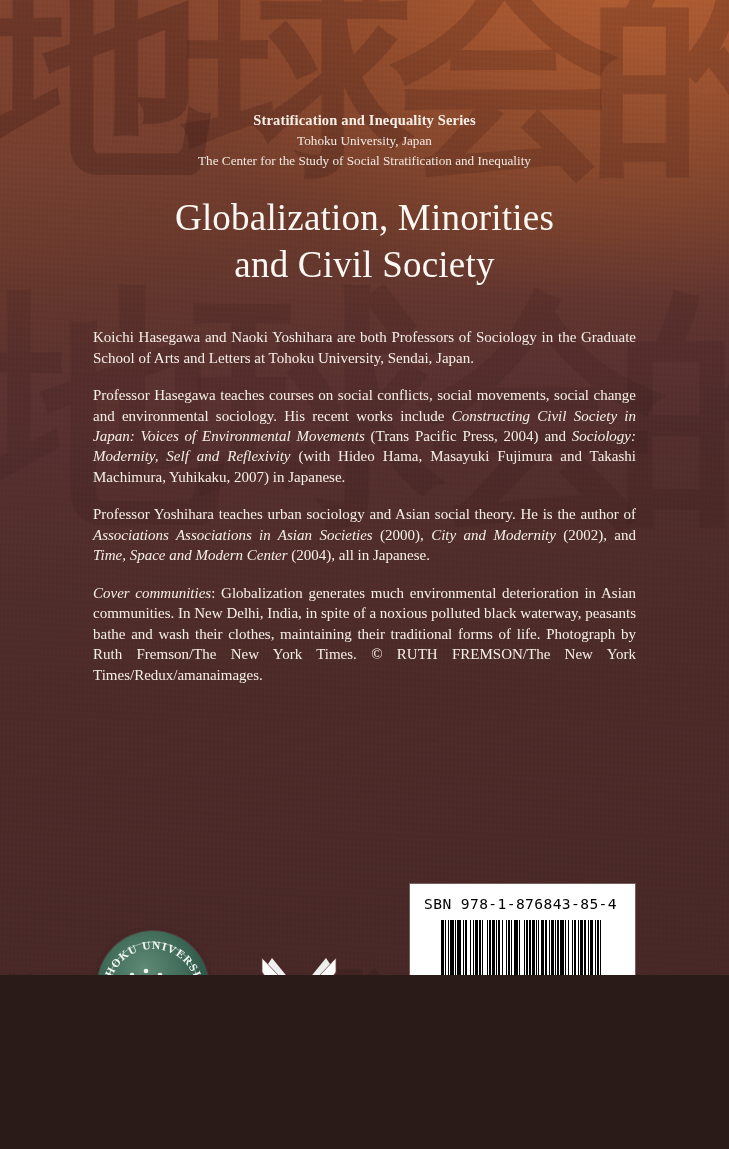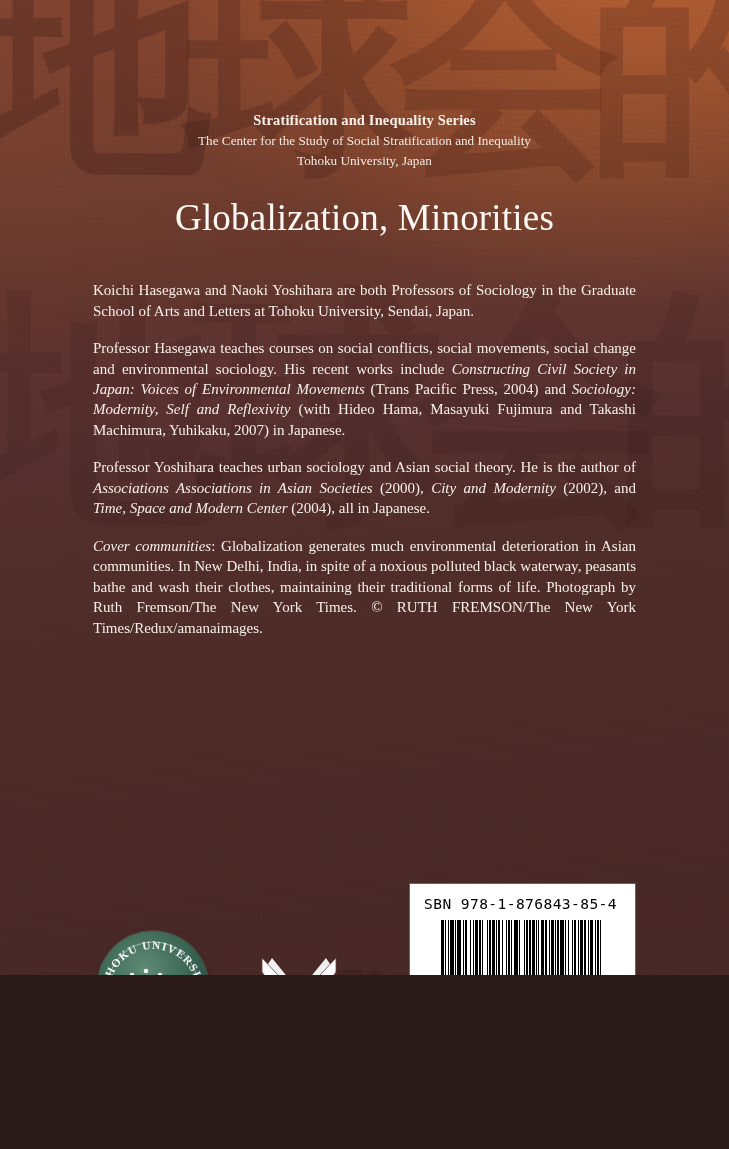--- a/index.html
+++ b/index.html
@@ -261,26 +261,27 @@
     <div class="kanji k-bot c">会</div>
     <div class="kanji k-bot d">的</div>
   </div>
 
   <div class="paper-noise"></div>
 
   <div class="content">
 
     <div class="series-block">
       <div class="series-title">Stratification and Inequality Series</div>
+      <div class="series-line">Tohoku University, Japan</div>
       <div class="series-line">The Center for the Study of Social Stratification and Inequality</div>
-      <div class="series-line">Tohoku University, Japan</div>
     </div>
 
     <div class="book-title">
       <div>Globalization, Minorities</div>
+      <div>and Civil Society</div>
     </div>
 
     <div class="body-copy">
 
       <p class="para">
         <span>Koichi Hasegawa and Naoki Yoshihara are both Professors of Sociology in the Graduate School of Arts and Letters at Tohoku University, Sendai, Japan.</span>
       </p>
 
       <p class="para">
         <span>Professor Hasegawa teaches courses on social conflicts, social movements, social change and environmental sociology. His recent works include </span><i>Constructing Civil Society in Japan: Voices of Environmental Movements</i><span> (Trans Pacific Press, 2004) and </span><i>Sociology: Modernity, Self and Reflexivity</i><span> (with Hideo Hama, Masayuki Fujimura and Takashi Machimura, Yuhikaku, 2007) in Japanese.</span>

